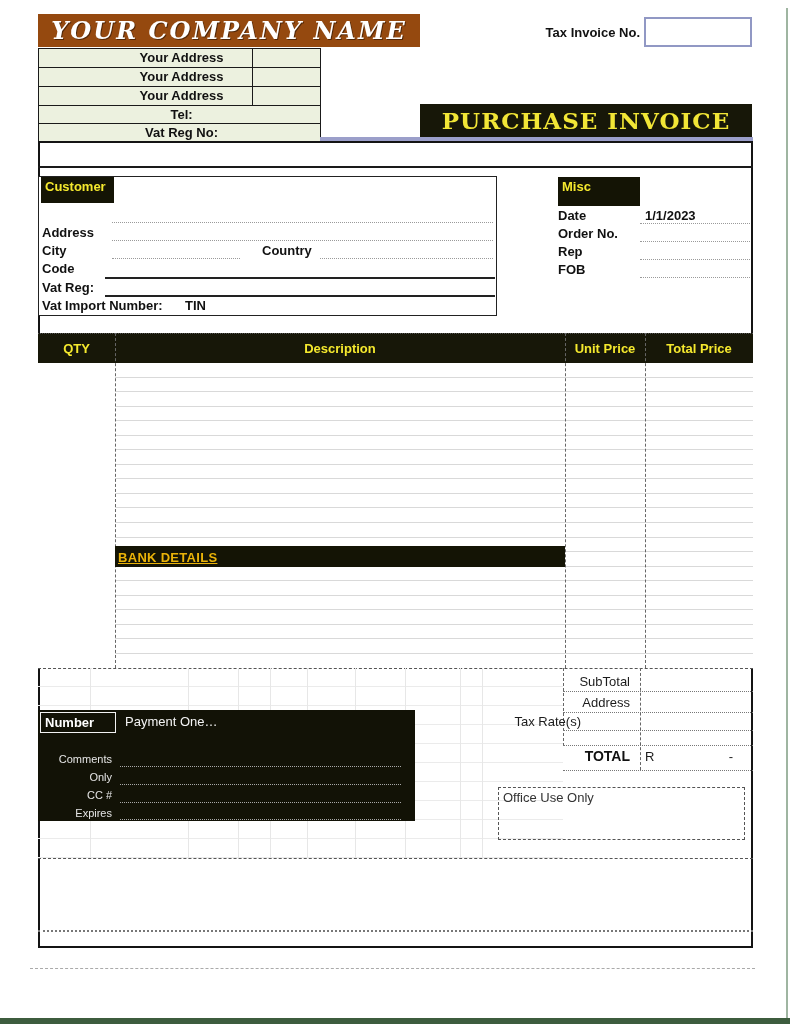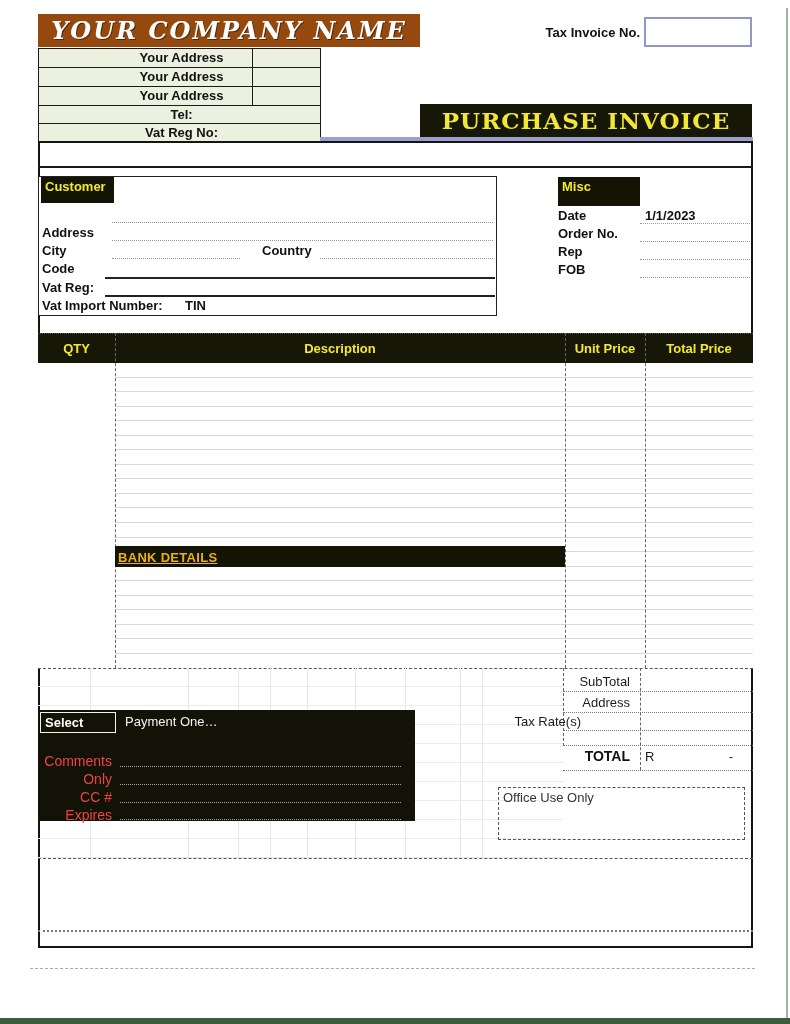--- a/index.html
+++ b/index.html
@@ -79,21 +79,21 @@
 
   
   .rt { text-align:right; }
   .total-lbl { font-weight:bold; font-size:14px; }
 
   
   .payment-box { left:38px; top:710px; width:377px; height:111px; background:#121206; }
   .payment-badge { position:absolute; left:2px; top:2px; width:76px; height:21px; border:1.5px solid #f2f2f2;
     color:#fff; font-weight:bold; font-size:13px; line-height:19px; padding-left:4px; }
   .pay-white { color:#f4f4f4; font-size:13px; }
-  .pay-lbl { position:absolute; width:74px; text-align:right; color:#ef4444; font-size:14px; }
+  .pay-lbl { position:absolute; width:74px; text-align:right; color:#e5e5e5; font-size:11px; }
   .pay-dot { position:absolute; left:82px; width:281px; border-bottom:1.5px dotted #a8a8a8; height:0; }
 
   .office-box { left:498px; top:787px; width:247px; height:53px; border:1.5px dashed #555; }
   .office-box span { font-size:13px; color:#333; position:absolute; left:4px; top:2px; }
 
   .bottom-green-bar { left:0; top:1018px; width:790px; height:6px; background:#3d5c3e; }
   .right-edge-line { left:786px; top:8px; width:2px; height:1010px; background:#7f9c82; opacity:.75; }
 </style>
 </head>
 <body>
@@ -190,21 +190,21 @@
   <div class="abs" style="left:642px; top:670px; width:109px; height:20px;"></div>
   <div class="abs txt rt" style="left:563px; top:695px; width:67px;">Address</div>
   <div class="abs" style="left:642px; top:692px; width:109px; height:19px;"></div>
   <div class="abs txt rt" style="left:460px; top:714px; width:93px;margin-left:28px;">Tax Rate(s)</div>
   <div class="abs" style="left:565px; top:713px; width:74px; height:16px;"></div>
   <div class="abs total-lbl rt" style="left:540px; top:748px; width:90px;">TOTAL</div>
   <div class="abs txt" style="left:645px; top:749px;">R</div>
   <div class="abs txt rt" style="left:700px; top:749px; width:33px;">-</div>
 
   <div class="abs payment-box">
-    <div class="payment-badge">Select</div>
+    <div class="payment-badge">Number</div>
     <div class="pay-white abs" style="left:87px; top:4px;">Payment One…</div>
     <div class="pay-lbl" style="left:0; top:43px;">Comments</div>
     <div class="pay-dot" style="top:56px;"></div>
     <div class="pay-lbl" style="left:0; top:61px;">Only</div>
     <div class="pay-dot" style="top:74px;"></div>
     <div class="pay-lbl" style="left:0; top:79px;">CC #</div>
     <div class="pay-dot" style="top:92px;"></div>
     <div class="pay-lbl" style="left:0; top:97px;">Expires</div>
     <div class="pay-dot" style="top:109px;"></div>
   </div>

